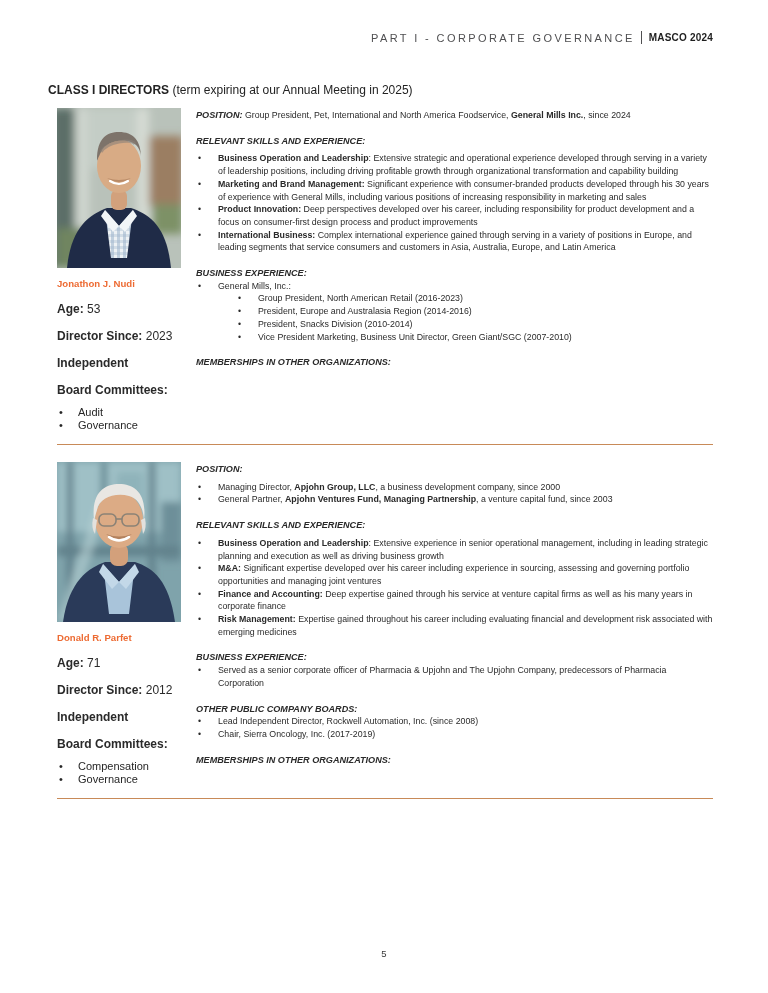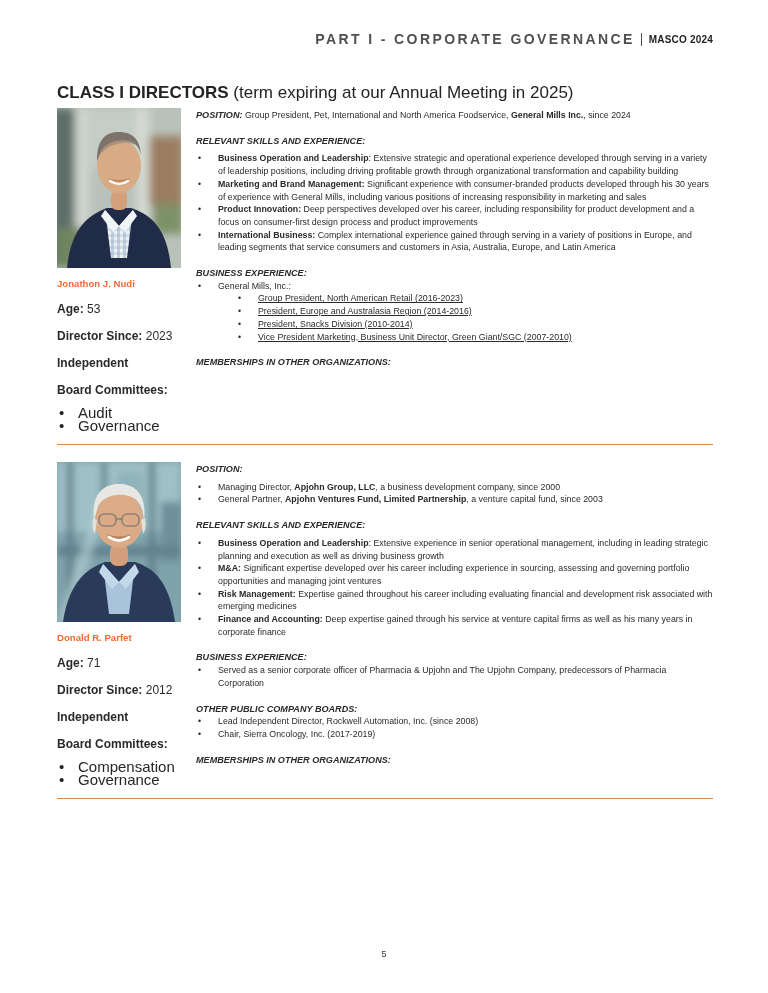--- a/index.html
+++ b/index.html
@@ -1,48 +1,48 @@
 <!DOCTYPE html>
 <html><head>
 <meta charset="utf-8">
 <style>
   html,body{margin:0;padding:0;background:#ffffff;}
   .page{position:relative;width:768px;height:993px;background:#ffffff;overflow:hidden;
         font-family:"Liberation Sans",sans-serif;color:#262626;}
   
   .hdr{position:absolute;top:31px;right:55px;display:flex;align-items:center;}
-  .hdr-part{font-size:14px;letter-spacing:2.4px;color:#4f4f51;white-space:nowrap;font-weight:bold;}
+  .hdr-part{font-size:11px;letter-spacing:2.4px;color:#4f4f51;white-space:nowrap;}
   .hdr-sep{width:1px;height:13px;background:#4f4f51;margin:0 7px 0 6px;}
   .hdr-brand{font-size:10px;font-weight:bold;color:#1e1e1e;letter-spacing:.2px;white-space:nowrap;}
   
-  .title{position:absolute;left:57px;top:83px;font-size:17px;color:#232323;white-space:nowrap;}
+  .title{position:absolute;left:48px;top:83px;font-size:12px;color:#232323;white-space:nowrap;}
   .title .main{font-weight:bold;}
   
   .content{position:absolute;left:57px;top:108px;width:656px;}
   .row{display:flex;align-items:flex-start;}
   .leftcol{width:124px;flex:0 0 124px;margin-right:15px;}
   .photo{width:124px;height:160px;display:block;}
   .dname{color:#ED6B33;font-weight:bold;font-size:9.6px;margin-top:10px;}
   .pline{margin-top:13px;font-size:12px;color:#2a2a2a;}
   .pline .b{font-weight:bold;}
-  .comm{list-style:none;margin:9px 0 0;padding:0;font-size:15px;}
+  .comm{list-style:none;margin:9px 0 0;padding:0;font-size:11px;}
   .comm li{position:relative;padding-left:21px;line-height:13px;}
   .comm li::before{content:"\2022";position:absolute;left:2px;}
   .rightcol{flex:1;font-size:8.8px;line-height:12.7px;color:#2a2a2a;}
   .sec{margin-top:13px;}
   .sec:first-child{margin-top:1px;}
   .sec-line{margin:0;}
   .sec-h{font-weight:bold;font-style:italic;font-size:9.1px;}
   .b{font-weight:bold;text-align:right;}
   .bl{list-style:none;margin:0;padding:0;}
   .bl.spaced{margin-top:5px;}
   .bl>li{position:relative;padding-left:22px;}
   .bl>li::before{content:"\2022";position:absolute;left:2px;}
   .bl .sub{margin-left:18px;}
-  .bl .sub>li{padding-left:22px;text-decoration:underline;}
+  .bl .sub>li{padding-left:22px;}
   hr.divider{border:none;border-top:1.5px solid #C88A58;margin:12px 0 17px 0;width:100%;}
   
   .pageno{position:absolute;left:0;right:0;top:948px;text-align:center;font-size:9.5px;color:#3a3a3a;}
 </style>
 </head>
 <body>
 
 <div class="page">
 
   <div class="hdr">
@@ -188,30 +188,30 @@
         <ul class="comm">
           <li>Compensation</li>
           <li>Governance</li>
         </ul>
       </div>
       <div class="rightcol">
           <div class="sec">
             <p class="sec-line"><span class="sec-h">POSITION:</span></p>
             <ul class="bl spaced">
               <li><span>Managing Director, </span><span class="b">Apjohn Group, LLC</span><span>, a business development company, since 2000</span></li>
-              <li><span>General Partner, </span><span class="b">Apjohn Ventures Fund, Limited Partnership</span><span>, a venture capital fund, since 2003</span></li>
+              <li><span>General Partner, </span><span class="b">Apjohn Ventures Fund, Managing Partnership</span><span>, a venture capital fund, since 2003</span></li>
             </ul>
           </div>
           <div class="sec">
             <p class="sec-line"><span class="sec-h">RELEVANT SKILLS AND EXPERIENCE:</span></p>
             <ul class="bl spaced">
               <li><span class="b">Business Operation and Leadership</span><span>: Extensive experience in senior operational management, including in leading strategic planning and execution as well as driving business growth</span></li>
               <li><span class="b">M&amp;A:</span><span> Significant expertise developed over his career including experience in sourcing, assessing and governing portfolio opportunities and managing joint ventures</span></li>
+              <li><span class="b">Finance and Accounting:</span><span> Deep expertise gained through his service at venture capital firms as well as his many years in corporate finance</span></li>
               <li><span class="b">Risk Management:</span><span> Expertise gained throughout his career including evaluating financial and development risk associated with emerging medicines</span></li>
-              <li><span class="b">Finance and Accounting:</span><span> Deep expertise gained through his service at venture capital firms as well as his many years in corporate finance</span></li>
             </ul>
           </div>
           <div class="sec">
             <p class="sec-line"><span class="sec-h">BUSINESS EXPERIENCE:</span></p>
             <ul class="bl">
               <li><span>Served as a senior corporate officer of Pharmacia &amp; Upjohn and The Upjohn Company, predecessors of Pharmacia Corporation</span></li>
             </ul>
           </div>
           <div class="sec">
             <p class="sec-line"><span class="sec-h">OTHER PUBLIC COMPANY BOARDS:</span></p>

